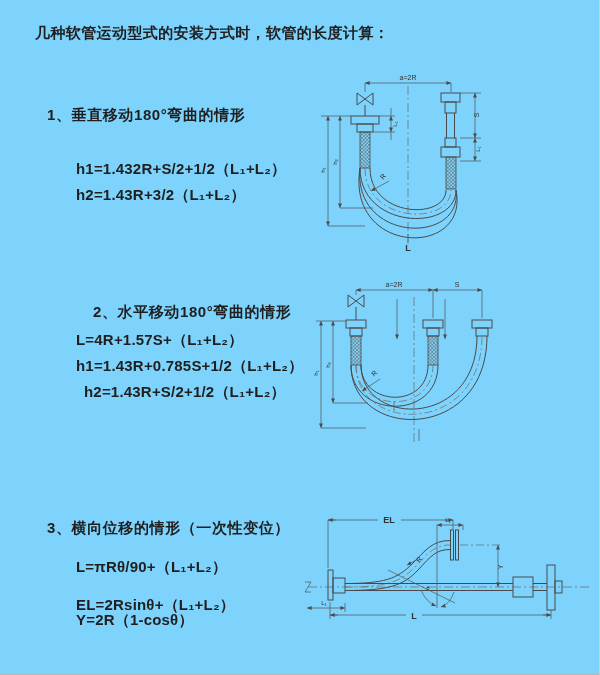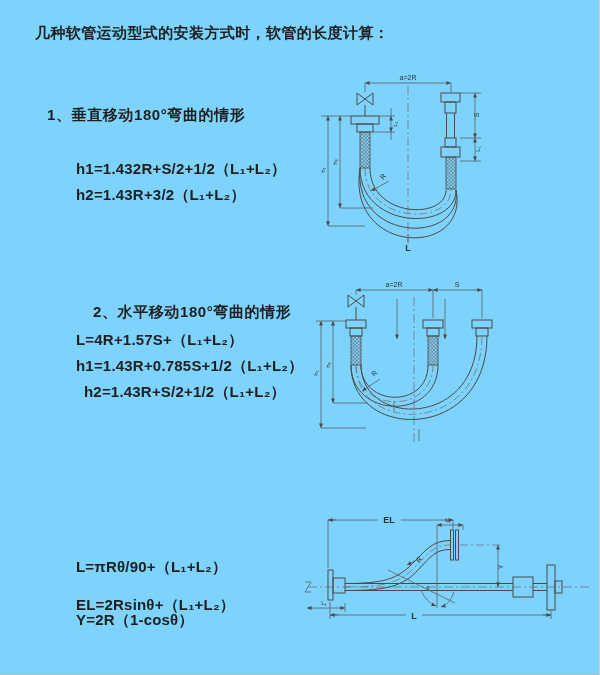--- a/index.html
+++ b/index.html
@@ -31,20 +31,21 @@
 
   <div class="sec-heading" style="left:47px;top:106px;">1、垂直移动180°弯曲的情形</div>
   <div class="formula" style="left:76px;top:160px;">h1=1.432R+S/2+1/2（L₁+L₂）</div>
   <div class="formula" style="left:76px;top:186px;">h2=1.43R+3/2（L₁+L₂）</div>
 
   <div class="sec-heading" style="left:56px;top:303px;margin-left:37px;">2、水平移动180°弯曲的情形</div>
   <div class="formula" style="left:76px;top:331px;">L=4R+1.57S+（L₁+L₂）</div>
   <div class="formula" style="left:76px;top:357px;">h1=1.43R+0.785S+1/2（L₁+L₂）</div>
   <div class="formula" style="left:76px;top:383px;margin-left:8px;">h2=1.43R+S/2+1/2（L₁+L₂）</div>
 
+  <div class="sec-heading" style="left:47px;top:519px;">3、横向位移的情形（一次性变位）</div>
   <div class="formula" style="left:76px;top:546px;margin-top:12px;">L=πRθ/90+（L₁+L₂）</div>
   <div class="formula" style="left:76px;top:571px;margin-top:40px;">Y=2R（1-cosθ）</div>
   <div class="formula" style="left:76px;top:596px;">EL=2Rsinθ+（L₁+L₂）</div>
 
   <svg class="diagram" style="left:313px;top:68px;" width="235" height="185" viewBox="0 0 235 185">
     <defs>
       <pattern id="braid1" width="3.5" height="3.5" patternUnits="userSpaceOnUse">
         <path d="M0,3.5 L3.5,0 M0,0 L3.5,3.5" stroke="#666" stroke-width="0.6"></path>
       </pattern>
       <marker id="ah1" viewBox="0 0 8 8" refX="7" refY="4" markerWidth="7" markerHeight="7" orient="auto-start-reverse">

